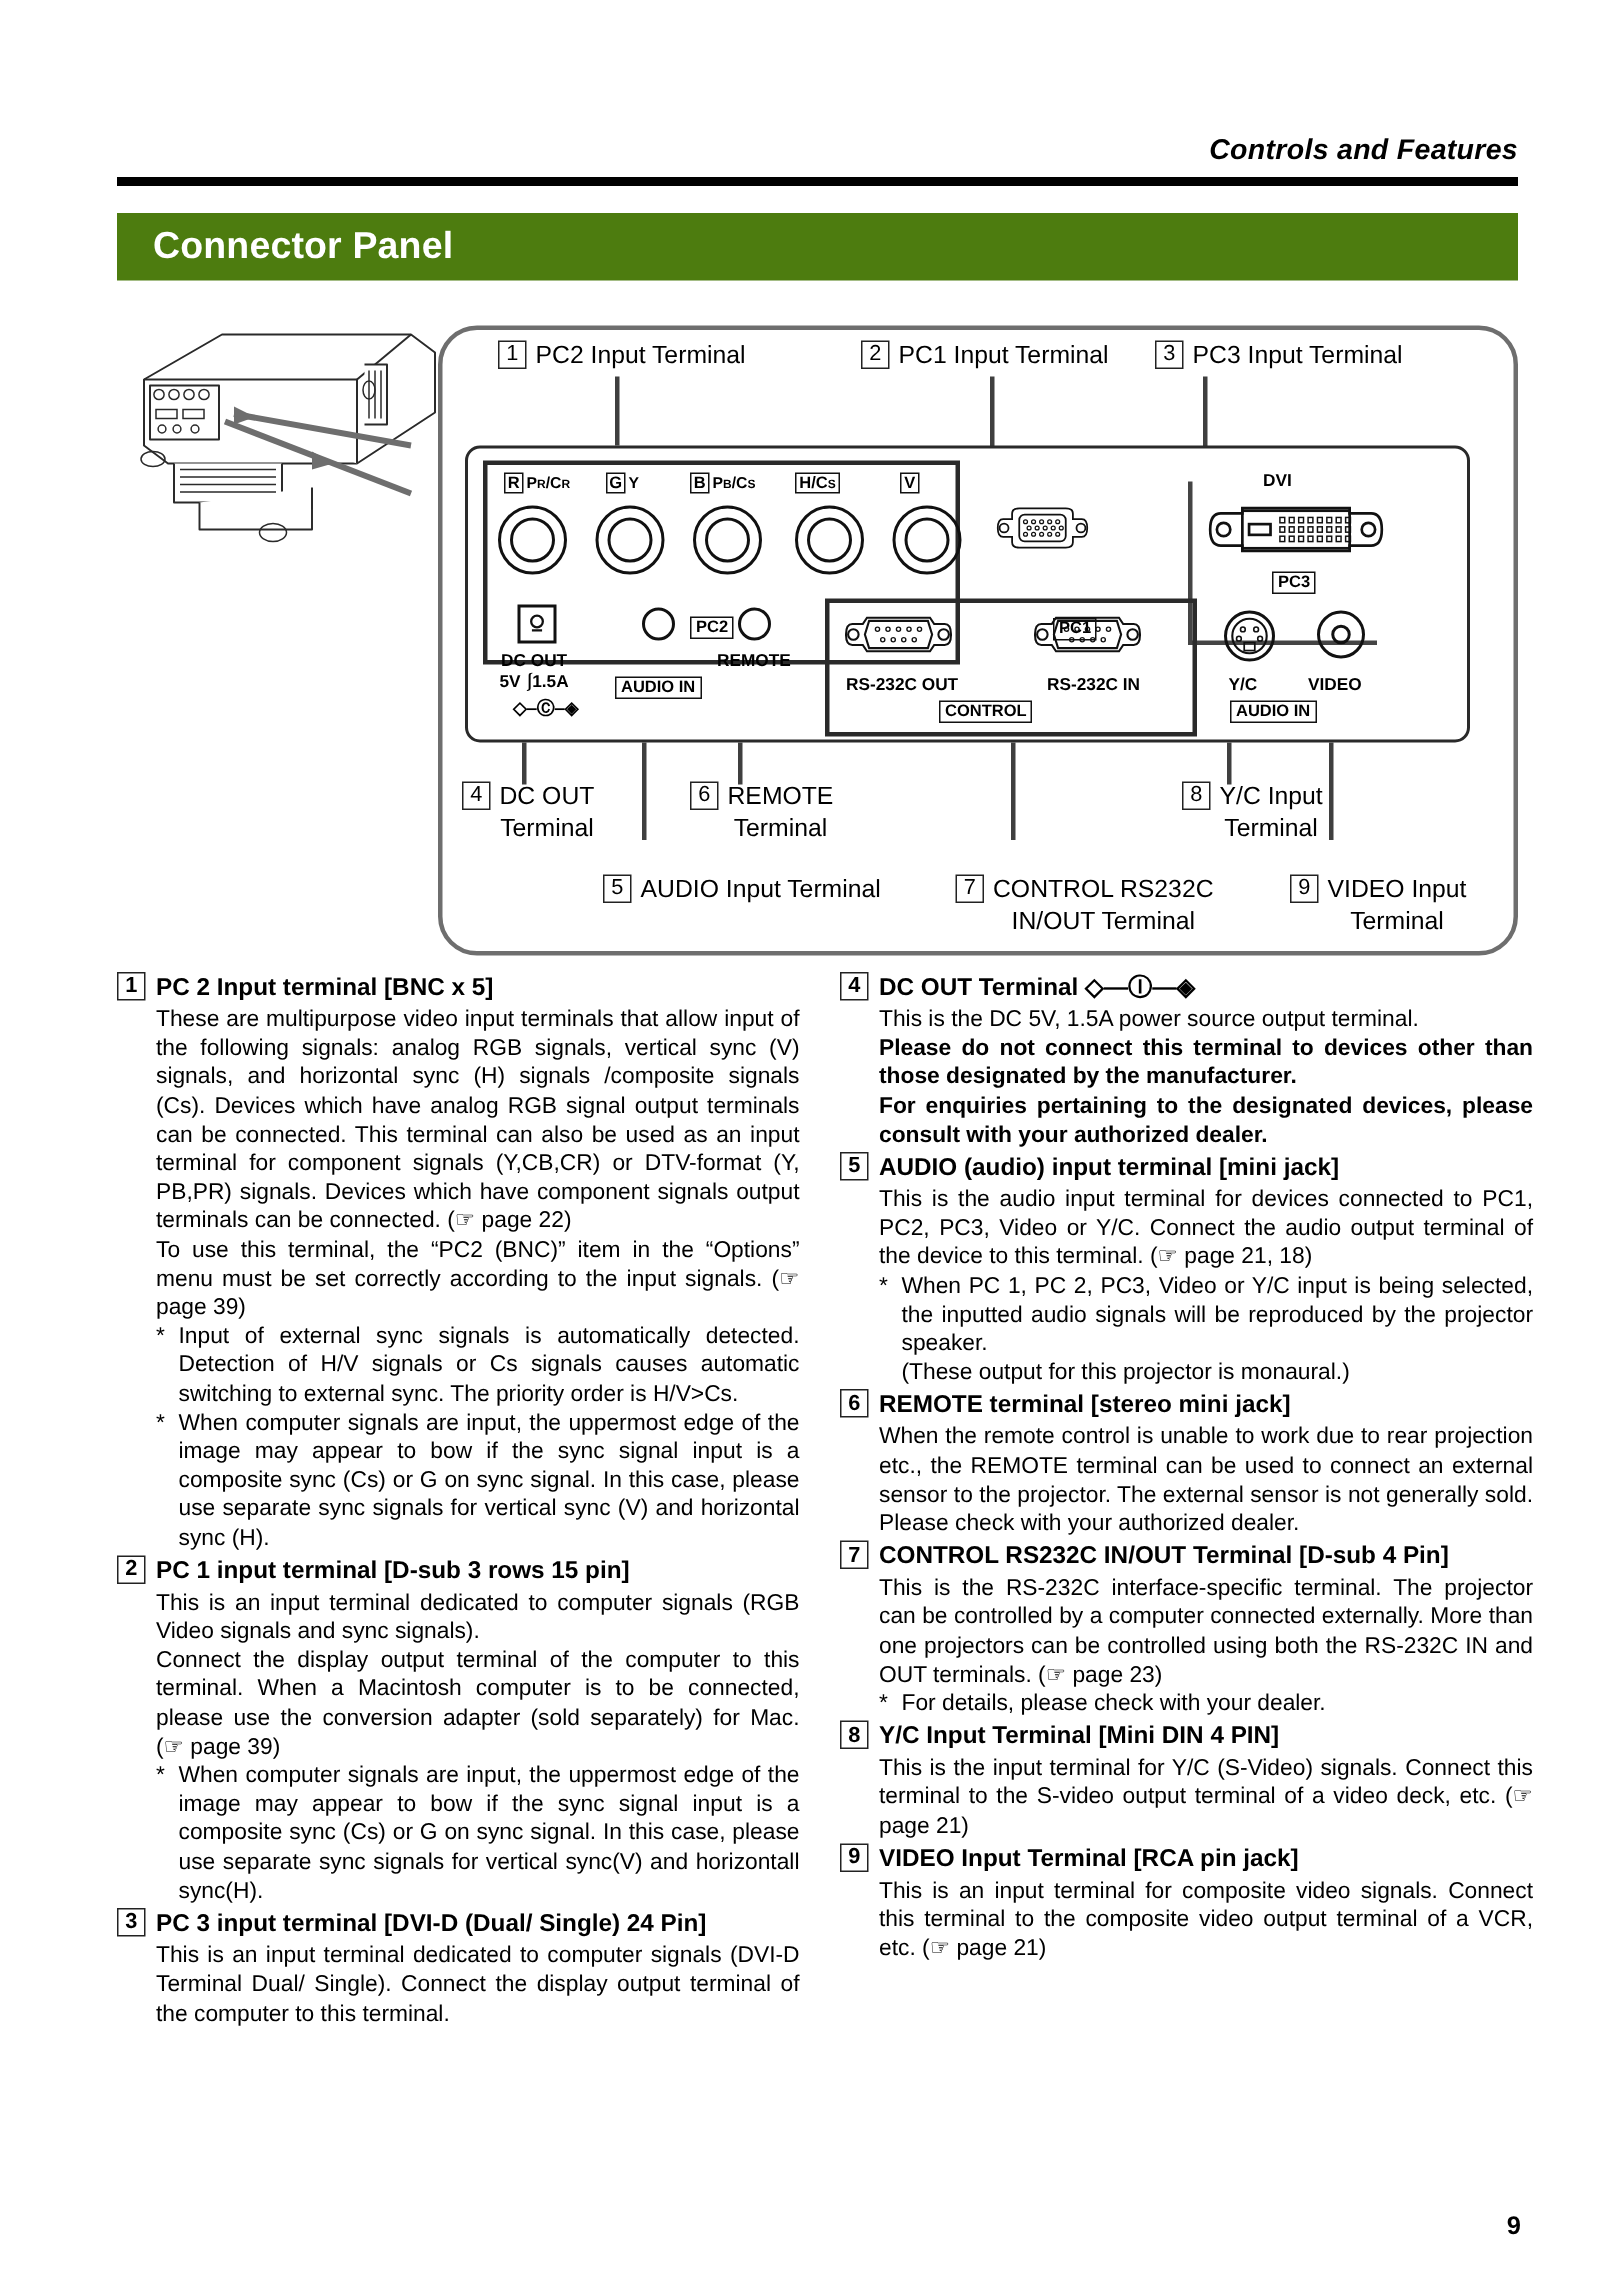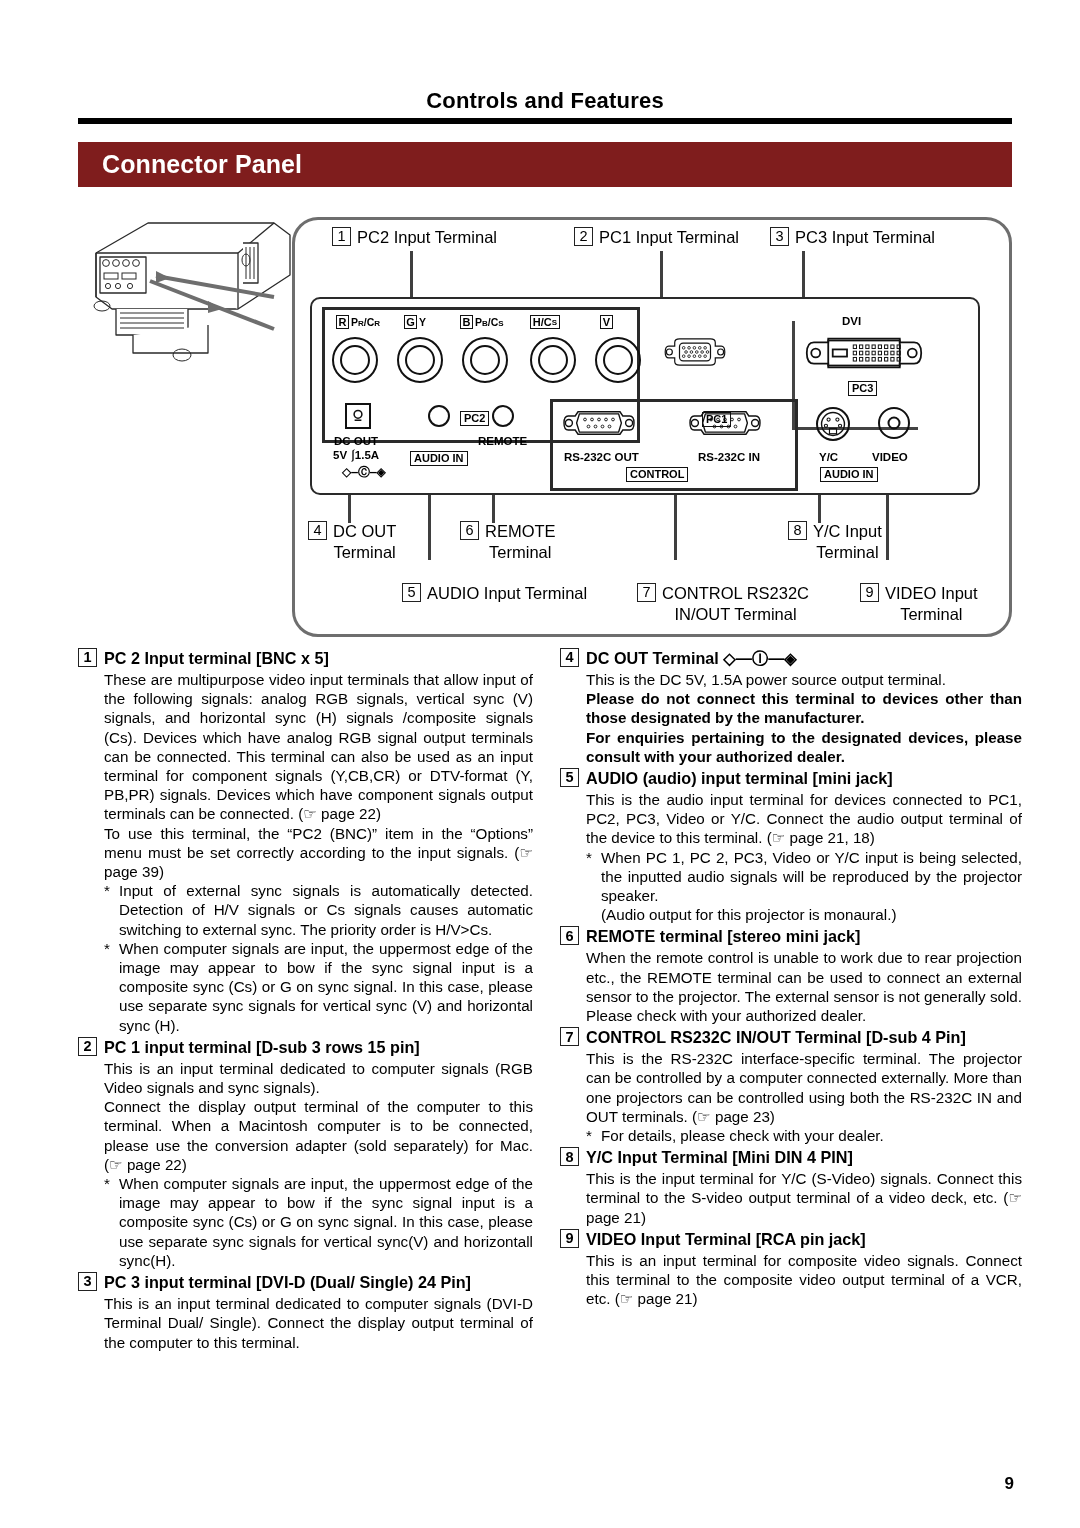--- a/index.html
+++ b/index.html
@@ -17,40 +17,41 @@
   }
 
   
   .page-header {
     position: absolute;
     left: 78px;
     top: 88px;
     width: 934px;
   }
   .header-title {
-    text-align: center;
-    font-weight: bold;
-    font-size: 22px;
+    text-align: right;
+    font-style: italic;
+    font-weight: bold;
+    font-size: 19px;
     letter-spacing: .2px;
     line-height: 26px;
   }
   .header-rule {
     margin-top: 4px;
     height: 6px;
     background: #000;
   }
 
   
   .section-bar {
     position: absolute;
     left: 78px;
     top: 142px;
     width: 934px;
     height: 45px;
-    background: #7f1d1d;
+    background: #4d7c0f;
     display: flex;
     align-items: center;
   }
   .section-bar-title {
     color: #fff;
     font-size: 25px;
     font-weight: bold;
     padding-left: 24px;
     letter-spacing: .1px;
   }
@@ -615,21 +616,21 @@
         <span class="star">*</span>
         <span class="btext">When computer signals are input, the uppermost edge of the image may appear to bow if the sync signal input is a composite sync (Cs) or G on sync signal. In this case, please use separate sync signals for vertical sync (V) and horizontal sync (H).</span>
       </div>
     </div>
     <div class="item">
       <div class="item-head">
         <span class="num-box">2</span>
         <span class="htext">PC 1 input terminal [D-sub 3 rows 15 pin]</span>
       </div>
       <p class="para">This is an input terminal dedicated to computer signals (RGB Video signals and sync signals).</p>
-      <p class="para">Connect the display output terminal of the computer to this terminal. When a Macintosh computer is to be connected, please use the conversion adapter (sold separately) for Mac. (☞ page 22)</p>
+      <p class="para">Connect the display output terminal of the computer to this terminal. When a Macintosh computer is to be connected, please use the conversion adapter (sold separately) for Mac. (☞ page 39)</p>
       <div class="bullet">
         <span class="star">*</span>
         <span class="btext">When computer signals are input, the uppermost edge of the image may appear to bow if the sync signal input is a composite sync (Cs) or G on sync signal. In this case, please use separate sync signals for vertical sync(V) and horizontall sync(H).</span>
       </div>
     </div>
     <div class="item">
       <div class="item-head">
         <span class="num-box">3</span>
         <span class="htext">PC 3 input terminal [DVI-D (Dual/ Single) 24 Pin]</span>
       </div>
@@ -649,21 +650,21 @@
     <div class="item">
       <div class="item-head">
         <span class="num-box">5</span>
         <span class="htext">AUDIO (audio) input terminal [mini jack]</span>
       </div>
       <p class="para">This is the audio input terminal for devices connected to PC1, PC2, PC3, Video or Y/C. Connect the audio output terminal of the device to this terminal. (☞ page 21, 18)</p>
       <div class="bullet">
         <span class="star">*</span>
         <span class="btext">When PC 1, PC 2, PC3, Video or Y/C input is being selected, the inputted audio signals will be reproduced by the projector speaker.</span>
       </div>
-      <p class="para indent-note nj">(Audio output for this projector is monaural.)</p>
+      <p class="para indent-note nj">(These output for this projector is monaural.)</p>
     </div>
     <div class="item">
       <div class="item-head">
         <span class="num-box">6</span>
         <span class="htext">REMOTE terminal [stereo mini jack]</span>
       </div>
       <p class="para">When the remote control is unable to work due to rear projection etc., the REMOTE terminal can be used to connect an external sensor to the projector. The external sensor is not generally sold. Please check with your authorized dealer.</p>
     </div>
     <div class="item">
       <div class="item-head">

